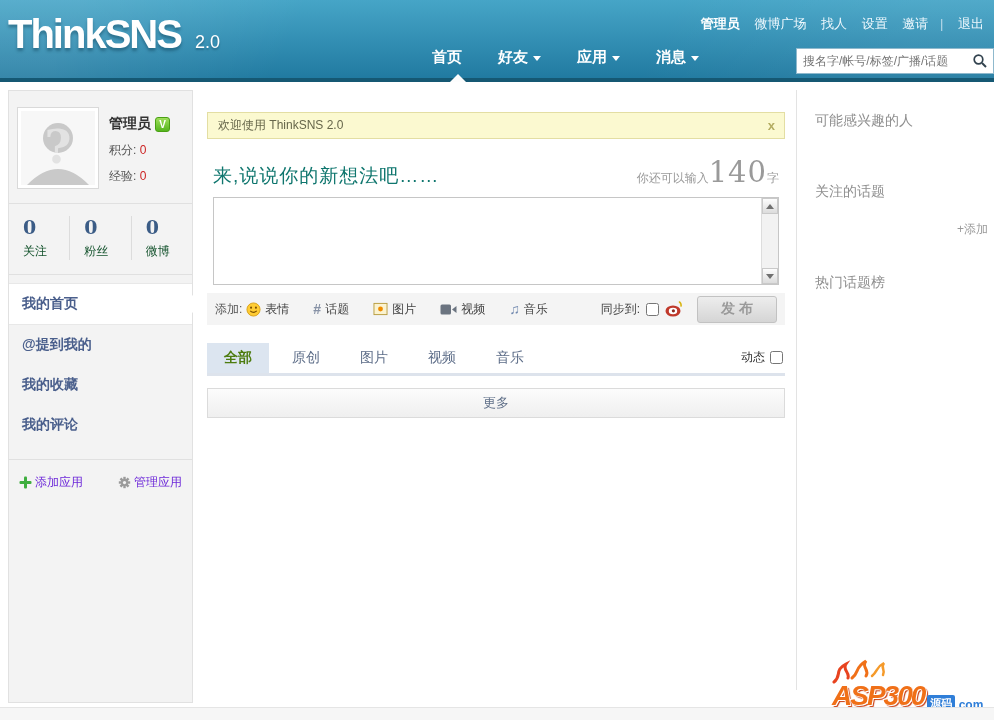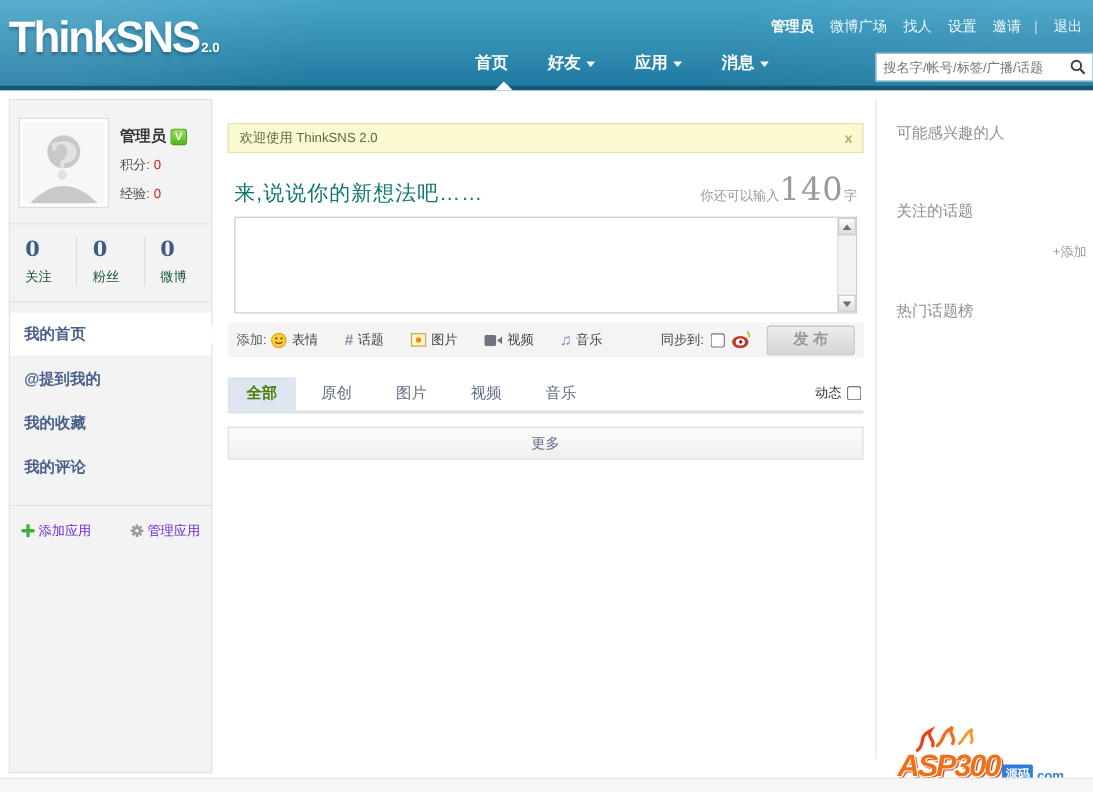--- a/index.html
+++ b/index.html
@@ -10,21 +10,21 @@
   .header {
     position:absolute; left:0; top:0; width:994px; height:82px;
     background:
       linear-gradient(115deg, rgba(255,255,255,0.10) 8%, rgba(255,255,255,0) 30%),
       linear-gradient(300deg, rgba(255,255,255,0.06) 10%, rgba(255,255,255,0) 35%),
       linear-gradient(#46a5c7, #1f789f);
   }
   .header::after { content:""; position:absolute; left:0; bottom:0; width:100%; height:4px; background:#155873; }
   .logo { position:absolute; left:8px; top:12px; color:#fff; }
   .logo-main { font-size:40px; font-weight:bold; letter-spacing:-2px; text-shadow:0 3px 3px rgba(0,40,60,.35); }
-  .logo-ver { font-size:12px; font-weight:bold; margin-left:2px; text-shadow:0 2px 2px rgba(0,40,60,.35); }
+  .logo-ver { font-size:18px; font-weight:normal; margin-left:14px; text-shadow:0 2px 2px rgba(0,40,60,.35); }
   .top-links { position:absolute; top:15px; right:10px; color:#e8f4fa; font-size:13px; white-space:nowrap; }
   .top-links a { color:#eef8fd; text-decoration:none; margin-left:11px; cursor:pointer; }
   .top-links a.bold { font-weight:bold; color:#fff; }
   .top-links .sep { margin-left:8px; color:#bcdcea; }
   .main-nav { position:absolute; left:432px; top:48px; display:flex; gap:36px; }
   .nav-item { color:#fff; font-size:15px; font-weight:bold; cursor:pointer; white-space:nowrap; }
   .caret { display:inline-block; width:0; height:0; border-left:4px solid transparent; border-right:4px solid transparent; border-top:5px solid #fff; margin-left:5px; vertical-align:middle; }
   .nav-active-arrow { position:absolute; left:450px; bottom:0; width:0; height:0; border-left:8px solid transparent; border-right:8px solid transparent; border-bottom:8px solid #fdfdfd; z-index:3; }
   .search-box { position:absolute; right:0; top:48px; width:198px; height:26px; background:#fff; border:1px solid #8fb9cd; display:flex; align-items:center; }
   .search-box input { flex:1; border:none; outline:none; font-size:12px; color:#999; padding:0 6px; background:transparent; font-family:"Liberation Sans", sans-serif; }
@@ -88,21 +88,21 @@
   
   .sidebar-right { position:absolute; left:796px; top:90px; width:198px; height:600px; background:#fff; border-left:1px solid #e3e3e3; padding:22px 6px 0 18px; }
   .rs-title { font-size:14px; color:#8f8f8f; font-weight:normal; }
   .rs-title.t2 { margin-top:53px; }
   .rs-title.t3 { margin-top:36px; }
   .rs-add { text-align:right; color:#999; font-size:12px; margin-top:20px; cursor:pointer; }
 
   
   .watermark { position:absolute; right:6px; bottom:6px; width:172px; height:52px; }
   .wm-flame { position:absolute; left:12px; top:-4px; }
-  .wm-text { position:absolute; left:0; bottom:2px; display:flex; align-items:flex-end; }
+  .wm-text { position:absolute; left:16px; bottom:2px; display:flex; align-items:flex-end; }
   .wm1 { font-size:28px; font-weight:bold; font-style:italic; letter-spacing:-2px; color:#f07018;
          text-shadow:-1px -1px 0 #fff, 1px 1px 0 #fff, 2px 2px 1px #c83c10; }
   .wm-right { display:flex; flex-direction:row; align-items:flex-end; margin-left:3px; }
   .wm2 { background:#2f7ed8; color:#fff; font-size:11px; font-weight:bold; padding:1px 3px; border-radius:2px; }
   .wm3 { color:#2f7ed8; font-size:12px; font-weight:bold; margin-top:1px; }
 
   
   .footer { position:absolute; left:0; bottom:0; width:994px; height:13px; background:#f6f6f6; border-top:1px solid #e5e5e5; }
 </style>
 </head>

